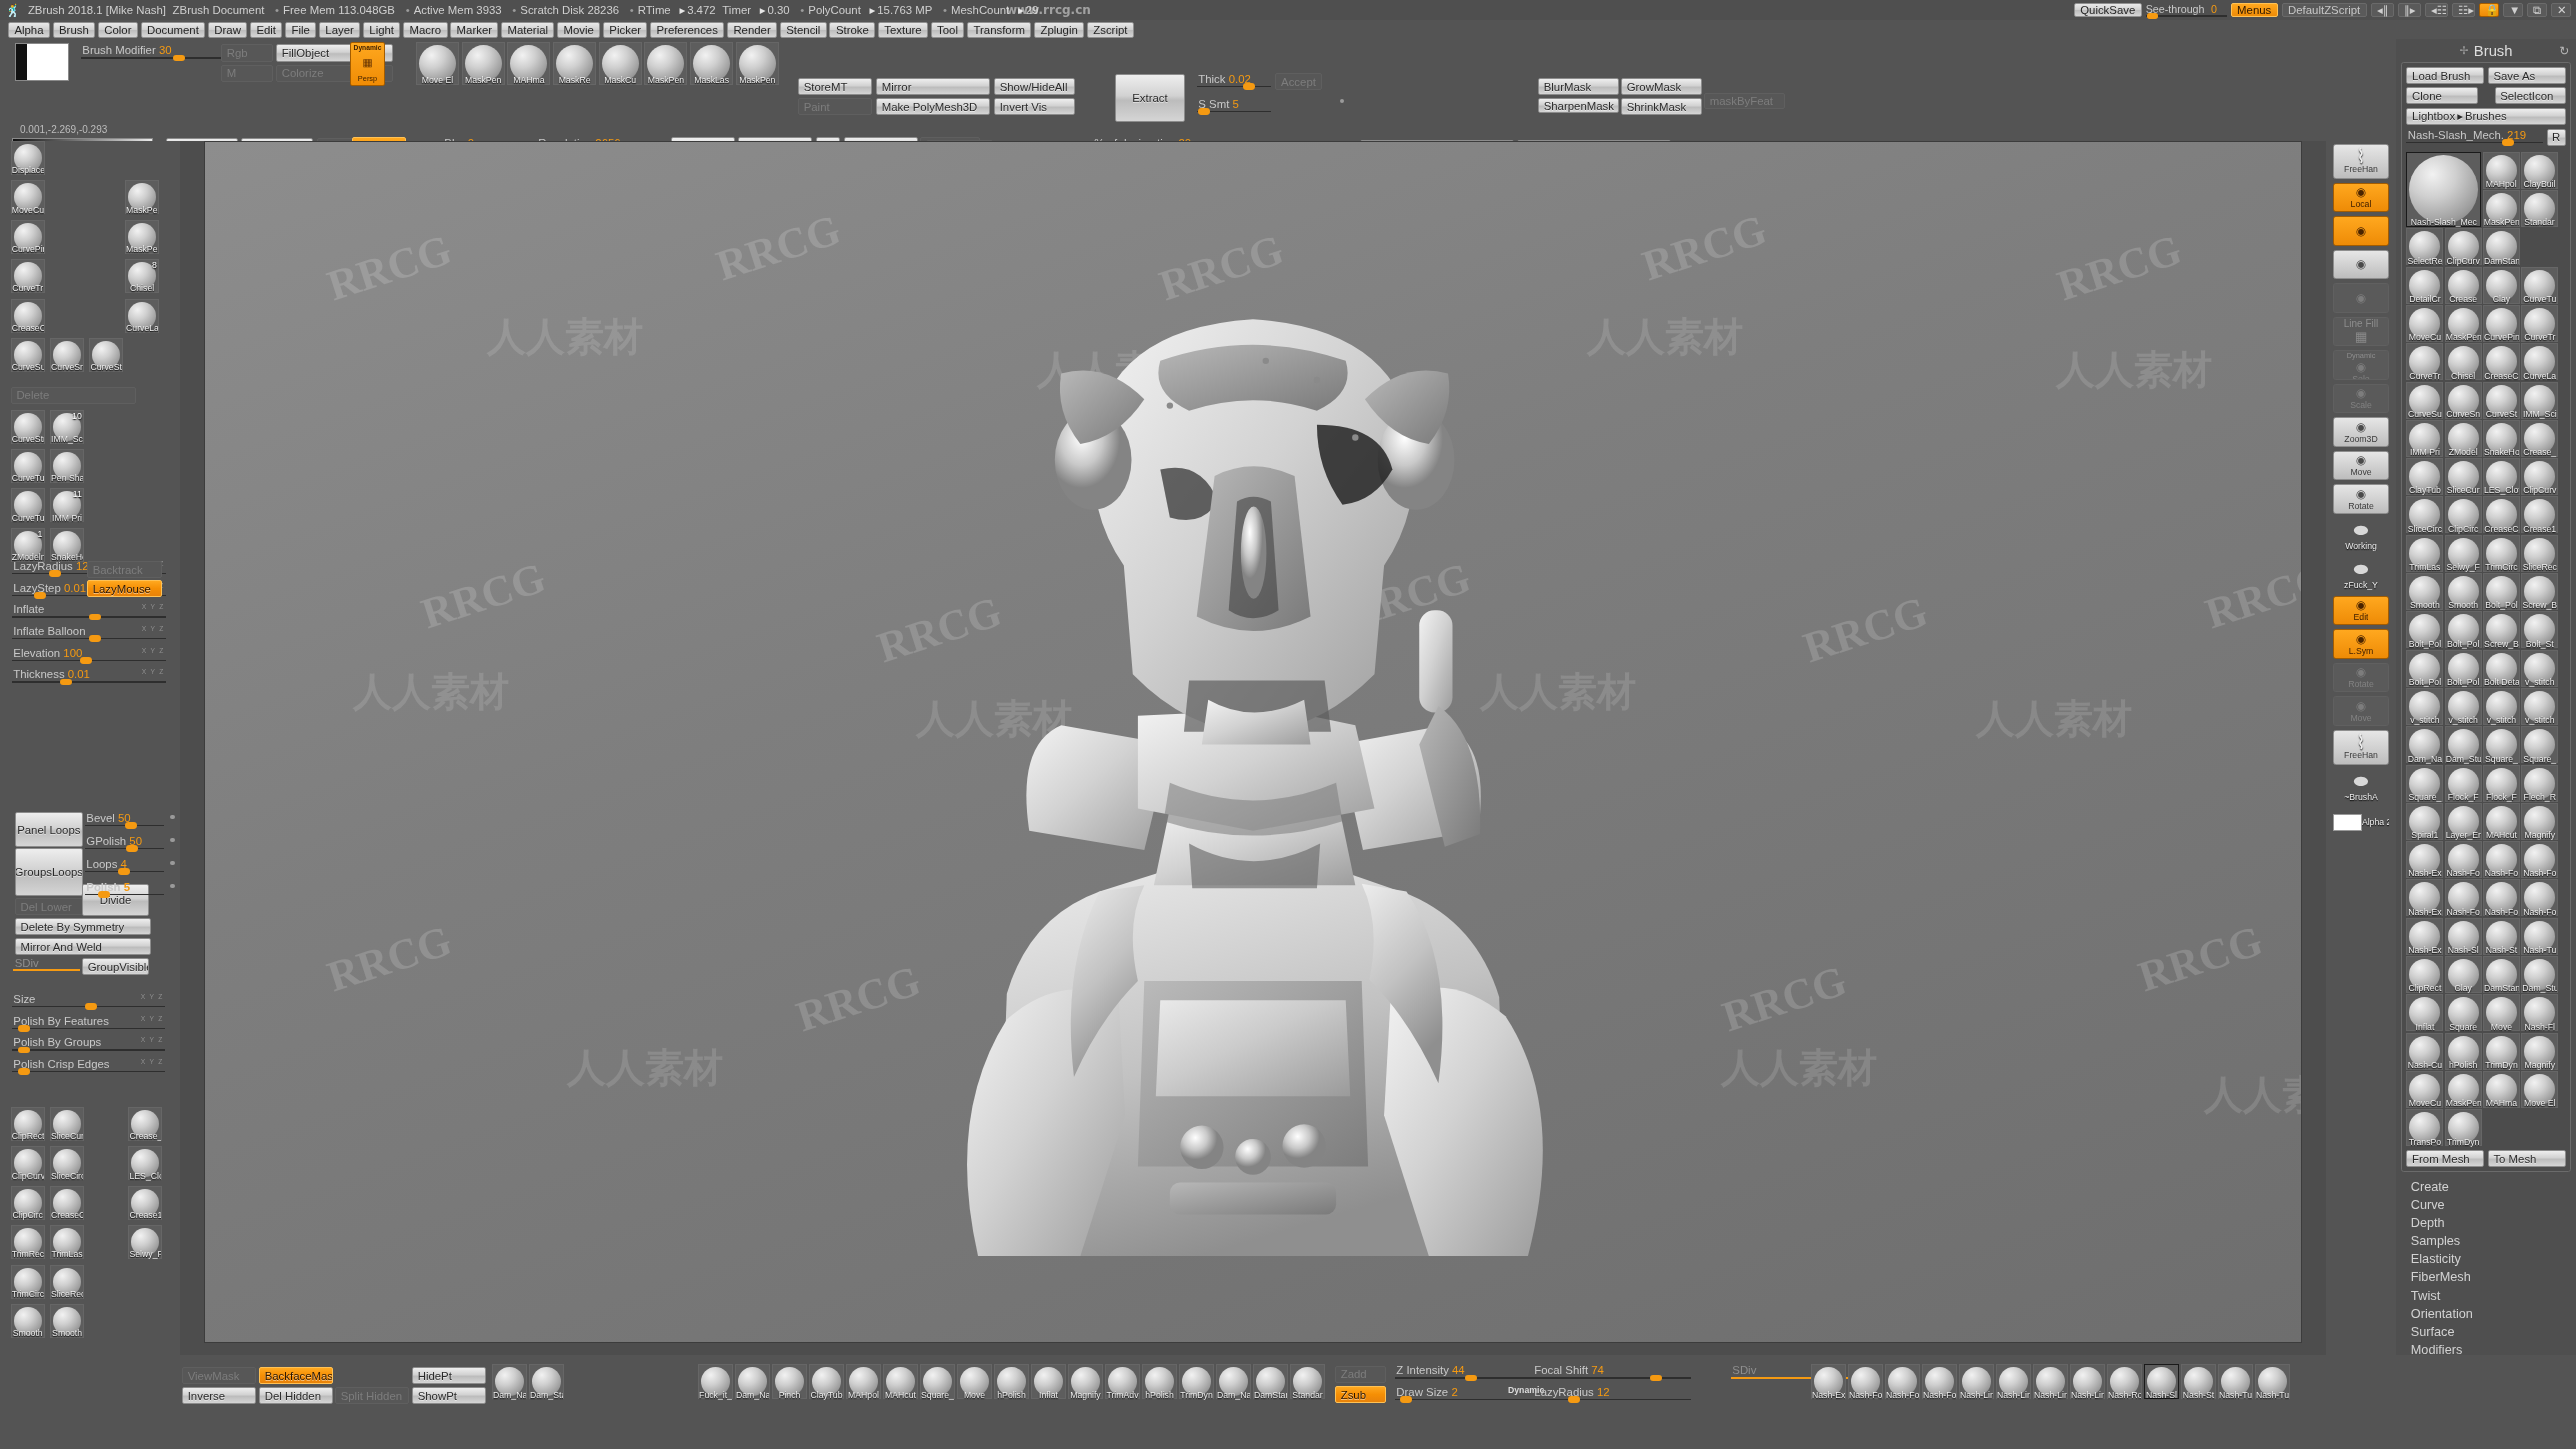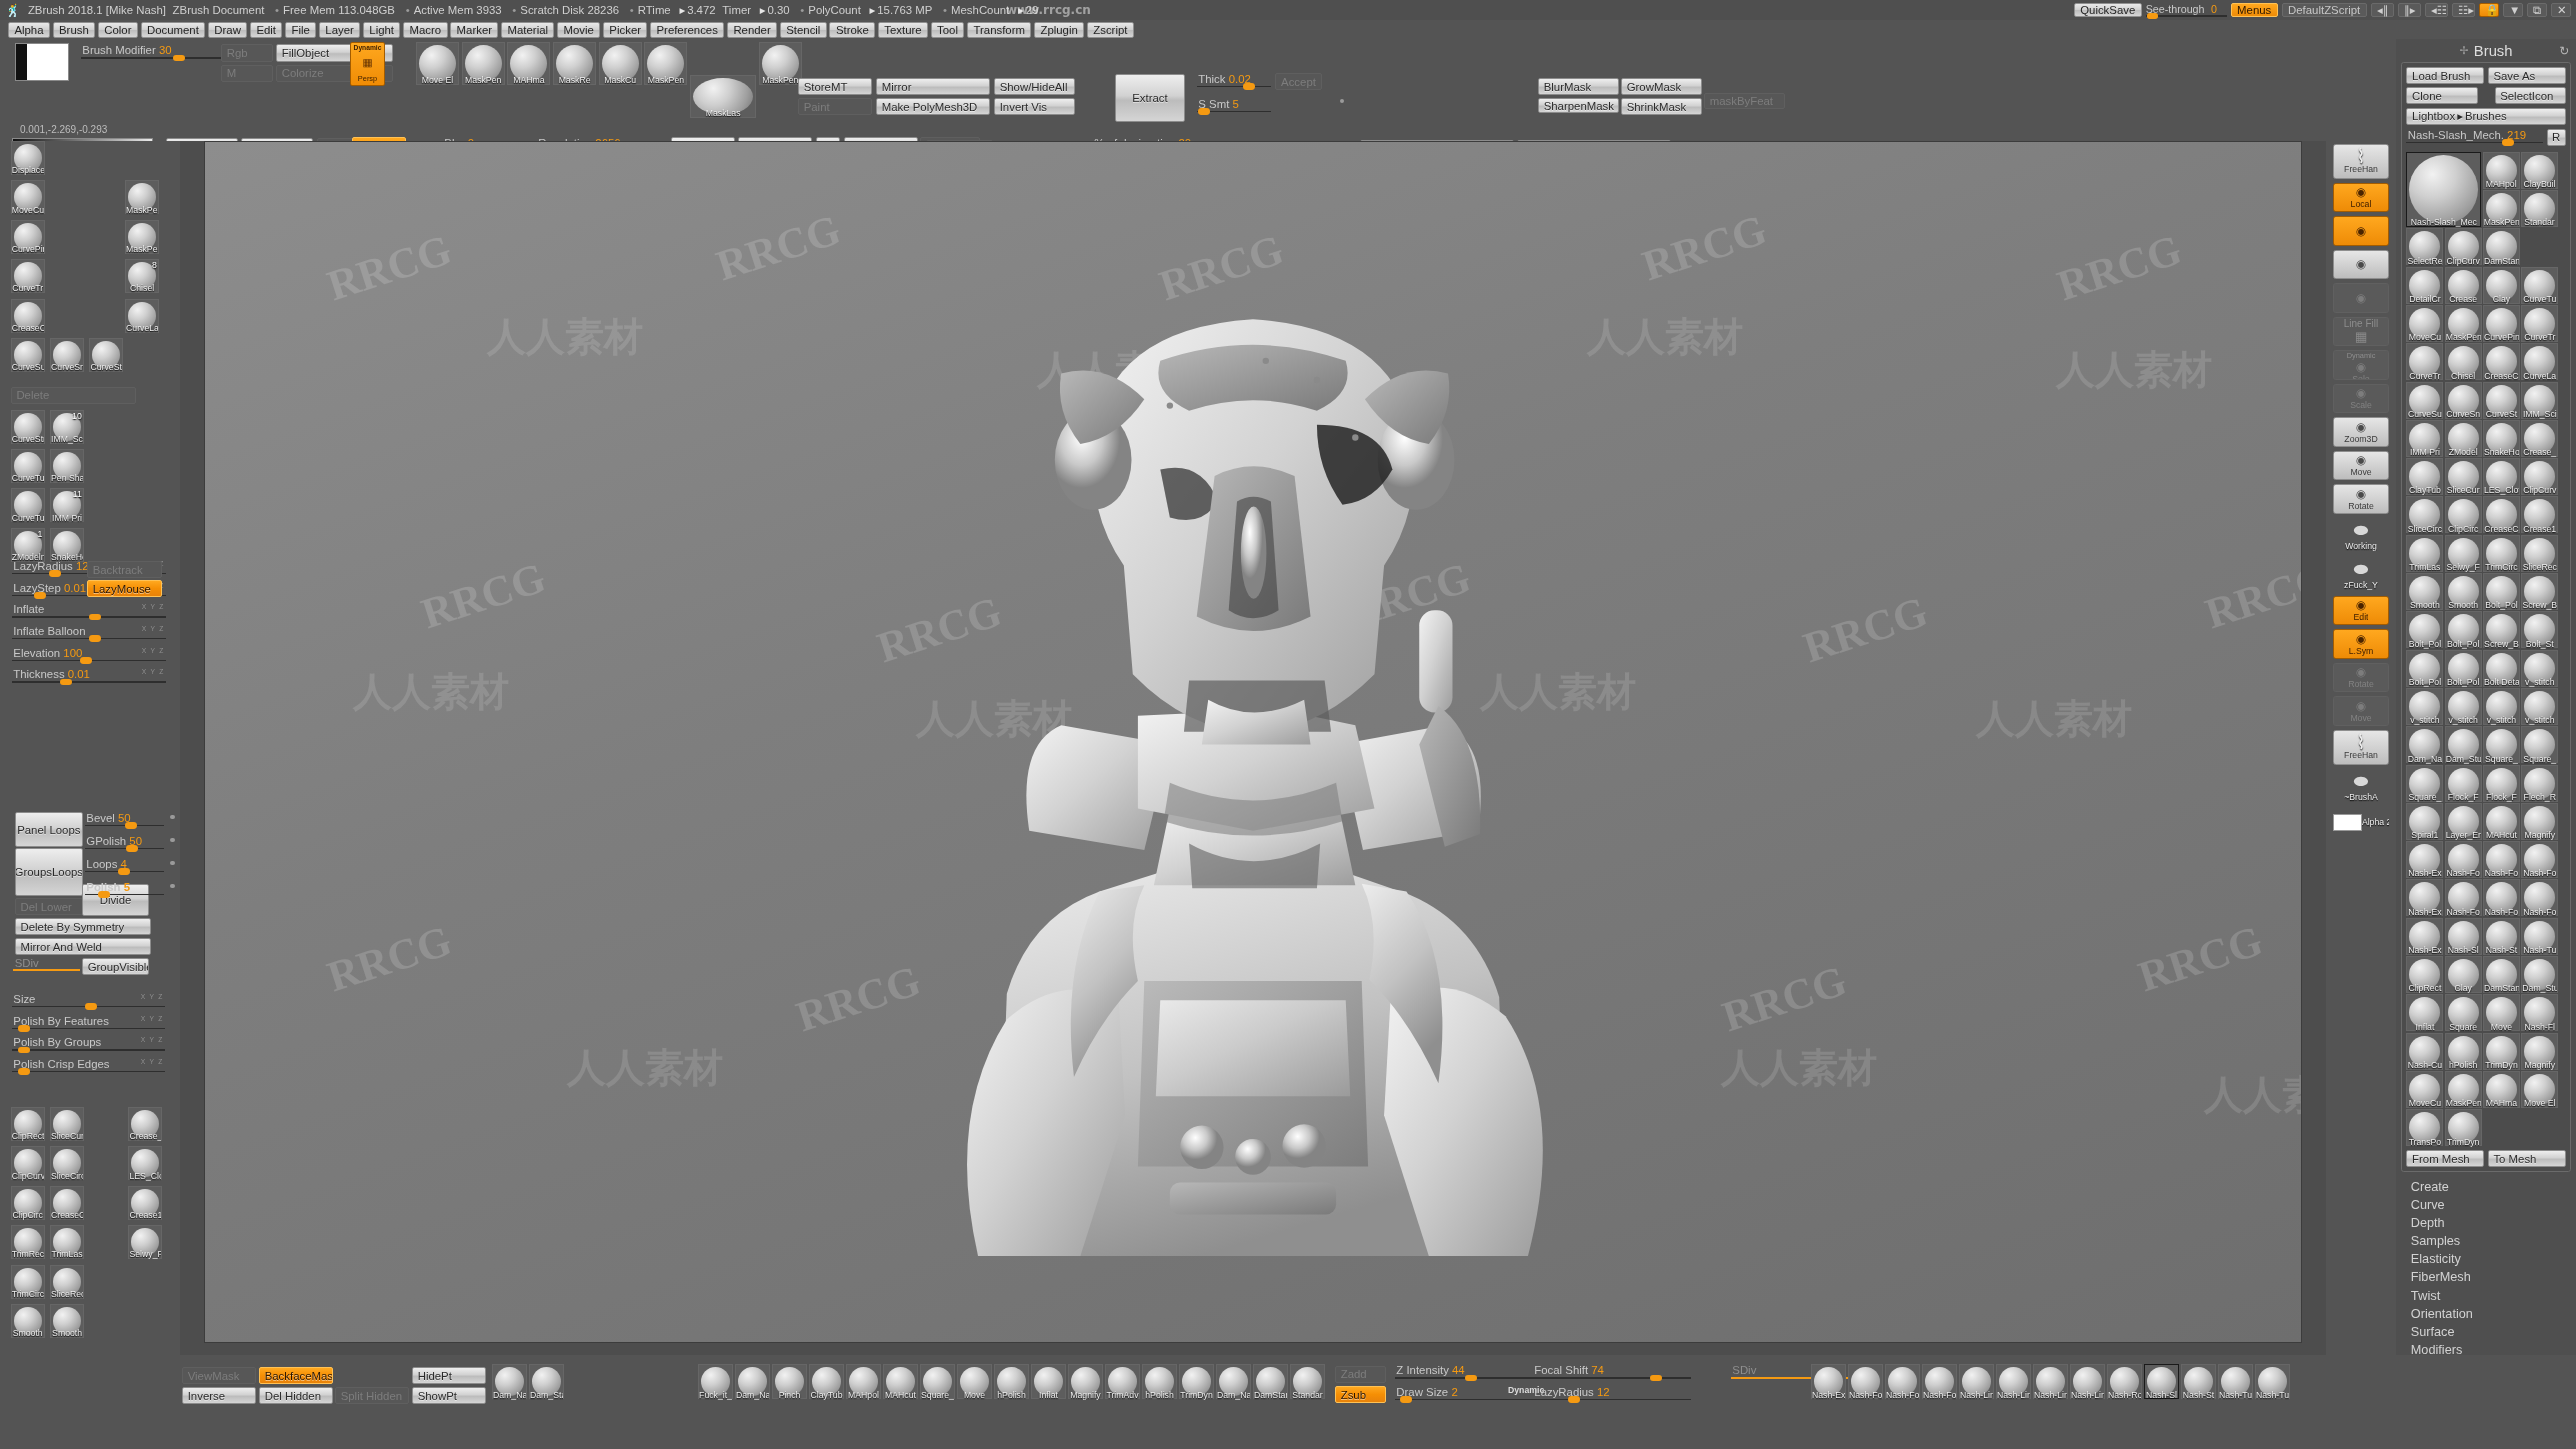--- a/index.html
+++ b/index.html
@@ -243,21 +243,21 @@
           <div class="cap">MaskRe</div>
         </div>
         <div class="thumb" style="width: 43px; height: 43px;">
           <div class="ball"></div>
           <div class="cap">MaskCu</div>
         </div>
         <div class="thumb" style="width: 43px; height: 43px;">
           <div class="ball"></div>
           <div class="cap">MaskPen</div>
         </div>
-        <div class="thumb" style="width: 66px; height: 43px; margin-top: 33px;">
+        <div class="thumb" style="width: 43px; height: 43px;">
           <div class="ball"></div>
           <div class="cap">MaskLas</div>
         </div>
         <div class="thumb" style="width: 43px; height: 43px;">
           <div class="ball"></div>
           <div class="cap">MaskPen</div>
         </div>
       </div>
 
     <div class="panel-label" style="position:absolute;left:12px;top:85px;font-size:10px;color:#bdbdbd;padding-left:8px;">0.001,-2.269,-0.293</div>

